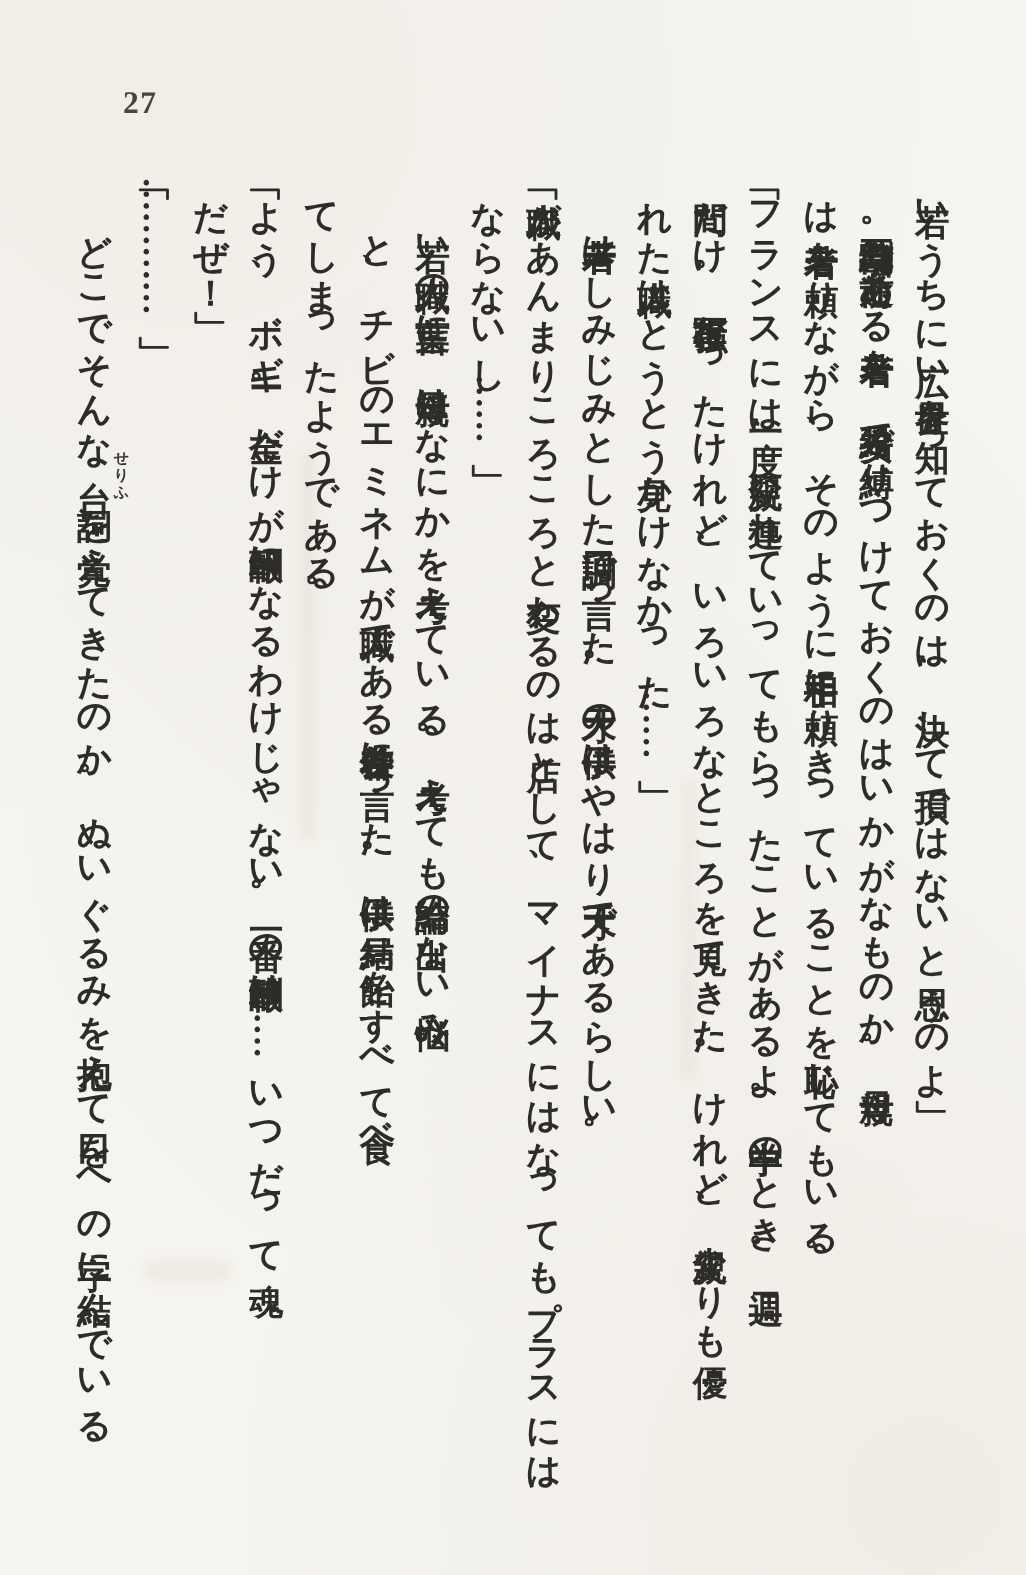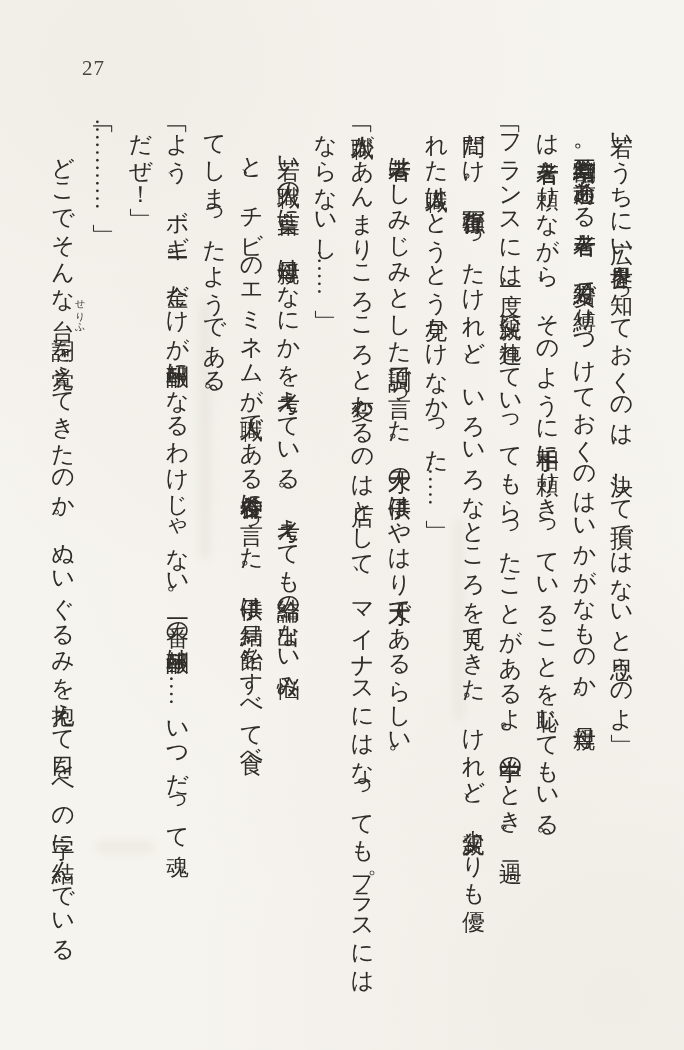--- a/index.html
+++ b/index.html
@@ -10,20 +10,21 @@
     position: relative;
     width: 684px;
     height: 1050px;
     overflow: hidden;
     background-color: #f6f4ee;
     background-image:
       radial-gradient(circle at 18% 6%, rgba(125,118,105,0.05), transparent 45%),
       radial-gradient(circle at 90% 95%, rgba(125,118,105,0.06), transparent 40%),
       radial-gradient(circle at 55% 50%, rgba(125,118,105,0.03), transparent 60%);
     font-family: "Liberation Serif", "DejaVu Serif", serif;
+    font-weight: bold;
   }
   .page-number {
     position: absolute;
     left: 82px;
     top: 56px;
     font-size: 21px;
     color: #46443f;
     letter-spacing: 1px;
   }
   .text-block {

